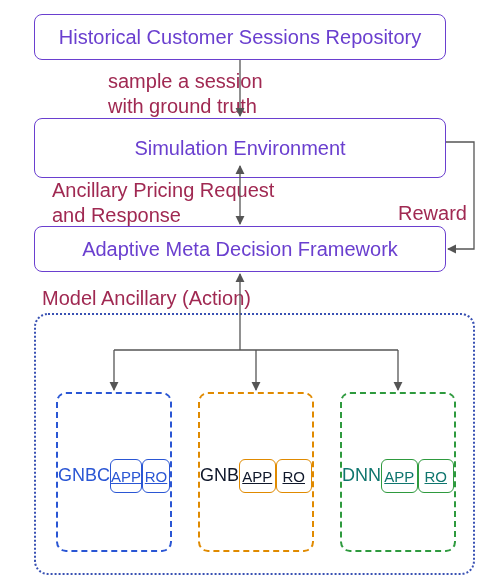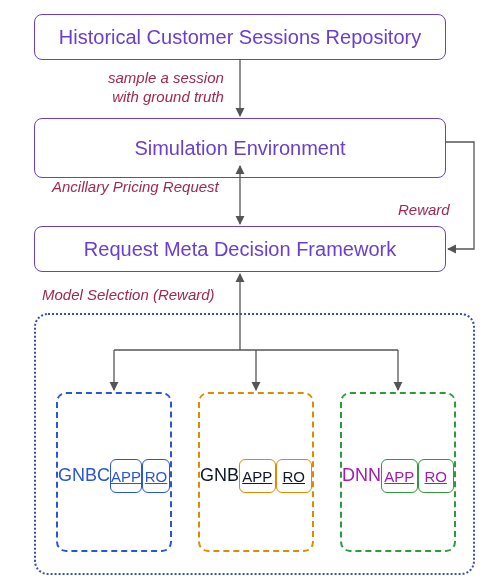--- a/index.html
+++ b/index.html
@@ -19,24 +19,23 @@
     background: #fff;
     display: flex;
     align-items: center;
     justify-content: center;
     color: #6a3fcf;
     font-size: 20px;
   }
   .label {
     position: absolute;
     color: #a02952;
-    font-style: italic;
-    font-size: 15px;
+    font-size: 20px;
     line-height: 1.25;
-    text-align: right;
+    text-align: left;
     white-space: nowrap;
   }
   .dotted-container {
     position: absolute;
     border: 2px dotted #3951b3;
     border-radius: 14px;
   }
   .model-panel {
     position: absolute;
     border-width: 2px;
@@ -56,53 +55,54 @@
     height: 34px;
     display: flex;
     align-items: center;
     justify-content: center;
     font-size: 15px;
     margin: 5px 0;
     text-decoration: underline;
   }
   .blue { color: #2a56d4; border-color: #2a56d4; }
   .orange { color: #0f172a; border-color: #e08a00; }
-  .green { color: #a21caf; border-color: #2e9a3e; }
+  .green { color: #0f766e; border-color: #2e9a3e; }
   svg.arrows { position: absolute; left: 0; top: 0; width: 500px; height: 588px; pointer-events: none; }
 </style>
 </head>
 <body>
 
 <div class="box" style="left:34px; top:14px; width:412px; height:46px;">
   <span>Historical Customer Sessions Repository</span>
 </div>
 
 <div class="label" style="left:108px; top:69px;">
   <span>sample a session</span><br>
   <span>with ground truth</span>
 </div>
 
 <div class="box" style="left:34px; top:118px; width:412px; height:60px;">
   <span>Simulation Environment</span>
 </div>
 
 <div class="label" style="left:52px; top:178px;">
   <span>Ancillary Pricing Request</span><br>
+  <span>and Response</span>
 </div>
 
 <div class="label" style="left:398px; top:192px;margin-top:9px;">
   <span>Reward</span>
 </div>
 
 <div class="box" style="left:34px; top:226px; width:412px; height:46px;">
-  <span>Request Meta Decision Framework</span>
+  <span>Adaptive Meta Decision Framework</span>
 </div>
 
 <div class="label" style="left:42px; top:286px;">
-  <span>Model Selection (Reward)</span>
+  <span>Model Ancillary (Action)</span>
 </div>
 
 <div class="dotted-container" style="left:34px; top:313px; width:441px; height:262px;"></div>
 
 <div class="model-panel blue" style="left:56px; top:392px; width:116px; height:160px;">
   <div class="model-title blue">GNBC</div>
   <div class="sub-box blue">
       <span>APP</span>
     </div>
   <div class="sub-box blue">

